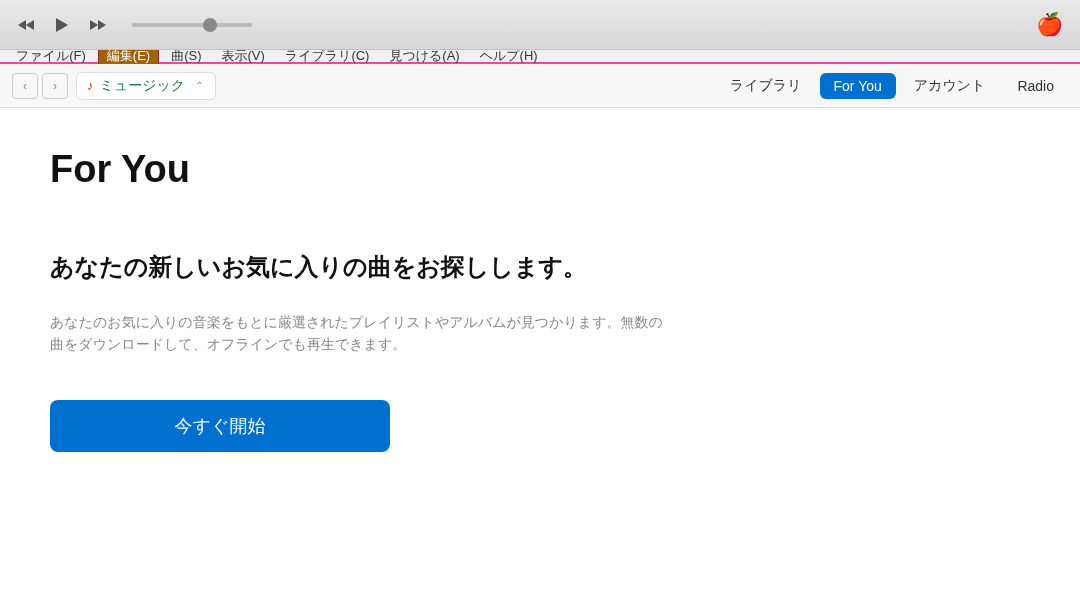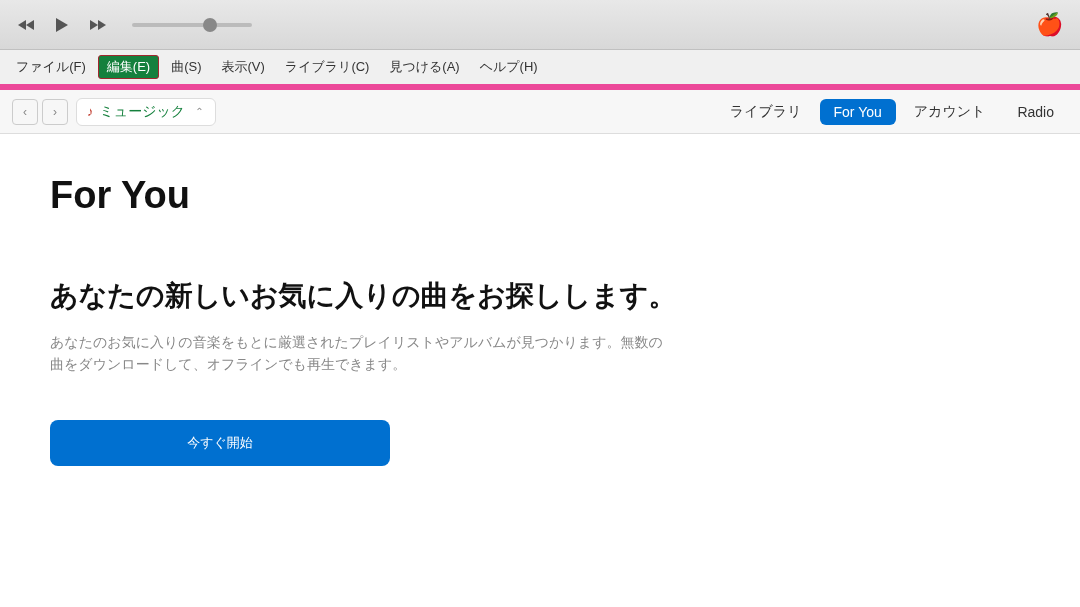--- a/index.html
+++ b/index.html
@@ -84,39 +84,39 @@
       right: 16px;
       top: 50%;
       transform: translateY(-50%);
       font-size: 22px;
       color: #555;
     }
 
     
     .menu-bar {
       background: #f0f0f0;
-      height: 40px;
+      height: 14px;
       display: flex;
       align-items: center;
       padding: 0 8px;
-      border-bottom: 6px solid #ec4899;
+      border-bottom: 2px solid #ec4899;
       gap: 4px;
     }
 
     .menu-item {
       padding: 2px 8px;
       font-size: 13px;
       color: #333;
       cursor: pointer;
       border-radius: 3px;
       white-space: nowrap;
     }
 
     .menu-item.active {
-      background: #15803d;
+      background: #a16207;
       color: white;
       border: 1px solid #a0282e;
     }
 
     
     .nav-bar {
       background: #f7f7f7;
       height: 44px;
       display: flex;
       align-items: center;
@@ -207,42 +207,42 @@
       font-weight: 700;
       color: #111;
       margin-bottom: 60px;
     }
 
     .promo-section {
       max-width: 700px;
     }
 
     .promo-heading {
-      font-size: 28px;
+      font-size: 24px;
       font-weight: 700;
       color: #111;
-      margin-bottom: 16px;
+      margin-bottom: 28px;
     }
 
     .promo-description {
       font-size: 14px;
       color: #888;
       line-height: 1.6;
       margin-bottom: 44px;
       max-width: 620px;
     }
 
     .start-button {
       background: #0070d0;
       color: white;
       border: none;
       border-radius: 8px;
       padding: 14px 0;
       width: 340px;
-      font-size: 13px;
+      font-size: 18px;
       cursor: pointer;
       font-weight: 400;
       text-align: center;
     }
   </style>
 </head>
 <body>
 
 <div class="title-bar">
   <div class="transport-controls">

